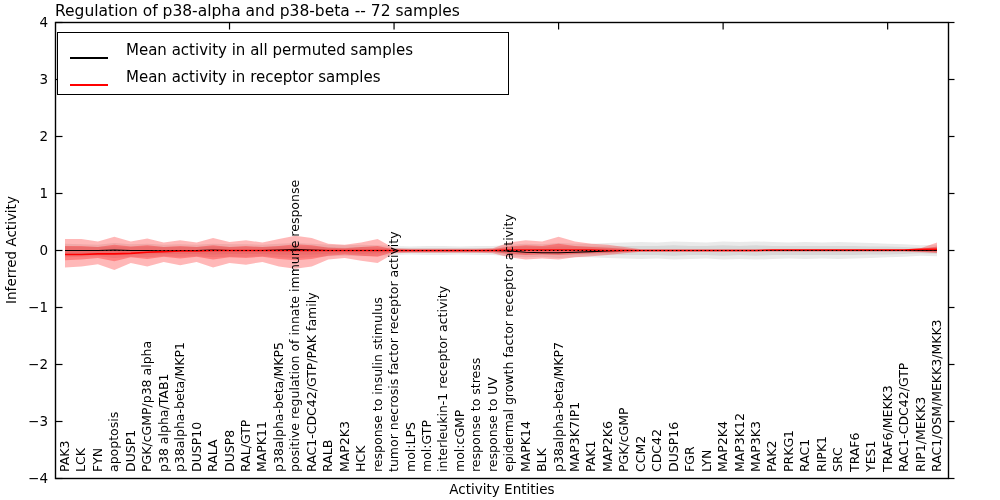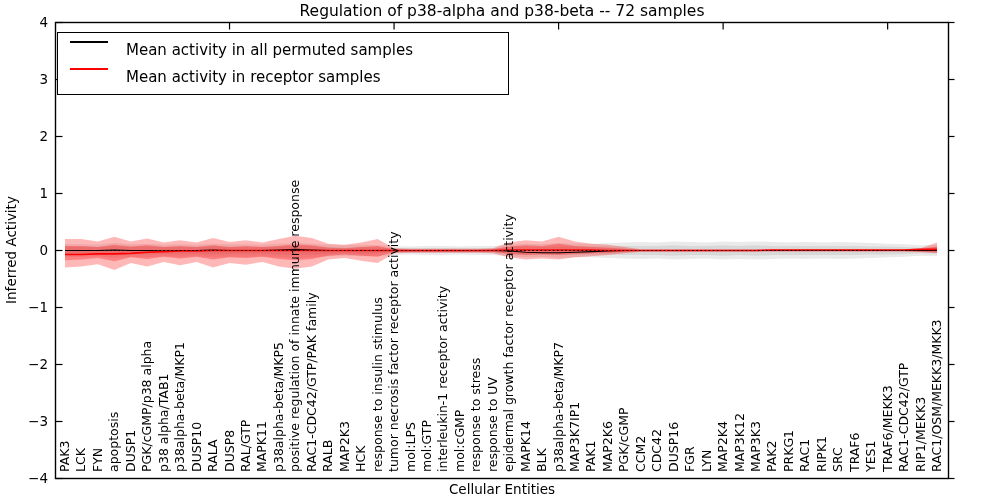--- a/index.html
+++ b/index.html
@@ -1,26 +1,26 @@
 <!DOCTYPE html>
 <html><head>
 <meta charset="utf-8">
 <style>
   html,body { margin:0; padding:0; background:#fff; }
   .fig {
     position:relative; width:1000px; height:500px; background:#fff;
     font-family:"DejaVu Sans","Liberation Sans",sans-serif; color:#000; overflow:hidden;
   }
-  .title { position:absolute; left:55px; width:894px; top:2px; text-align:center; font-size:15.5px; }
+  .title { position:absolute; left:55px; width:894px; top:2px; font-size:15.5px; }
   .legend {
     position:absolute; left:57px; top:32px; width:452px; height:63px;
     border:1.3px solid #000; background:#fff; box-sizing:border-box;
     display:flex; flex-direction:column; justify-content:space-around; padding:3px 0;
   }
-  .legend-row { display:flex; align-items:flex-start; padding-left:12px; font-size:15px; }
+  .legend-row { display:flex; align-items:flex-end; padding-left:12px; font-size:15px; }
   .swatch { width:38px; height:2px; margin-right:18px; flex:none; }
   .ylabel { position:absolute; left:11px; top:250px; transform:translate(-50%,-50%) rotate(-90deg); font-size:13.5px; white-space:nowrap; }
   .xlabel { position:absolute; left:55px; width:894px; top:481px; text-align:center; font-size:13.5px; }
   svg text { font-family:"DejaVu Sans","Liberation Sans",sans-serif; fill:#000; }
 </style>
 </head>
 <body>
 
 <div class="fig">
   <div class="title">Regulation of p38-alpha and p38-beta -- 72 samples</div>
@@ -127,14 +127,14 @@
       <span class="swatch" style="background: rgb(0, 0, 0);"></span>
       <span>Mean activity in all permuted samples</span>
     </div>
     <div class="legend-row">
       <span class="swatch" style="background: rgb(255, 0, 0);"></span>
       <span>Mean activity in receptor samples</span>
     </div>
   </div>
 
   <div class="ylabel">Inferred Activity</div>
-  <div class="xlabel">Cellular Entities</div>
+  <div class="xlabel">Activity Entities</div>
 </div>
 
 </body></html>

